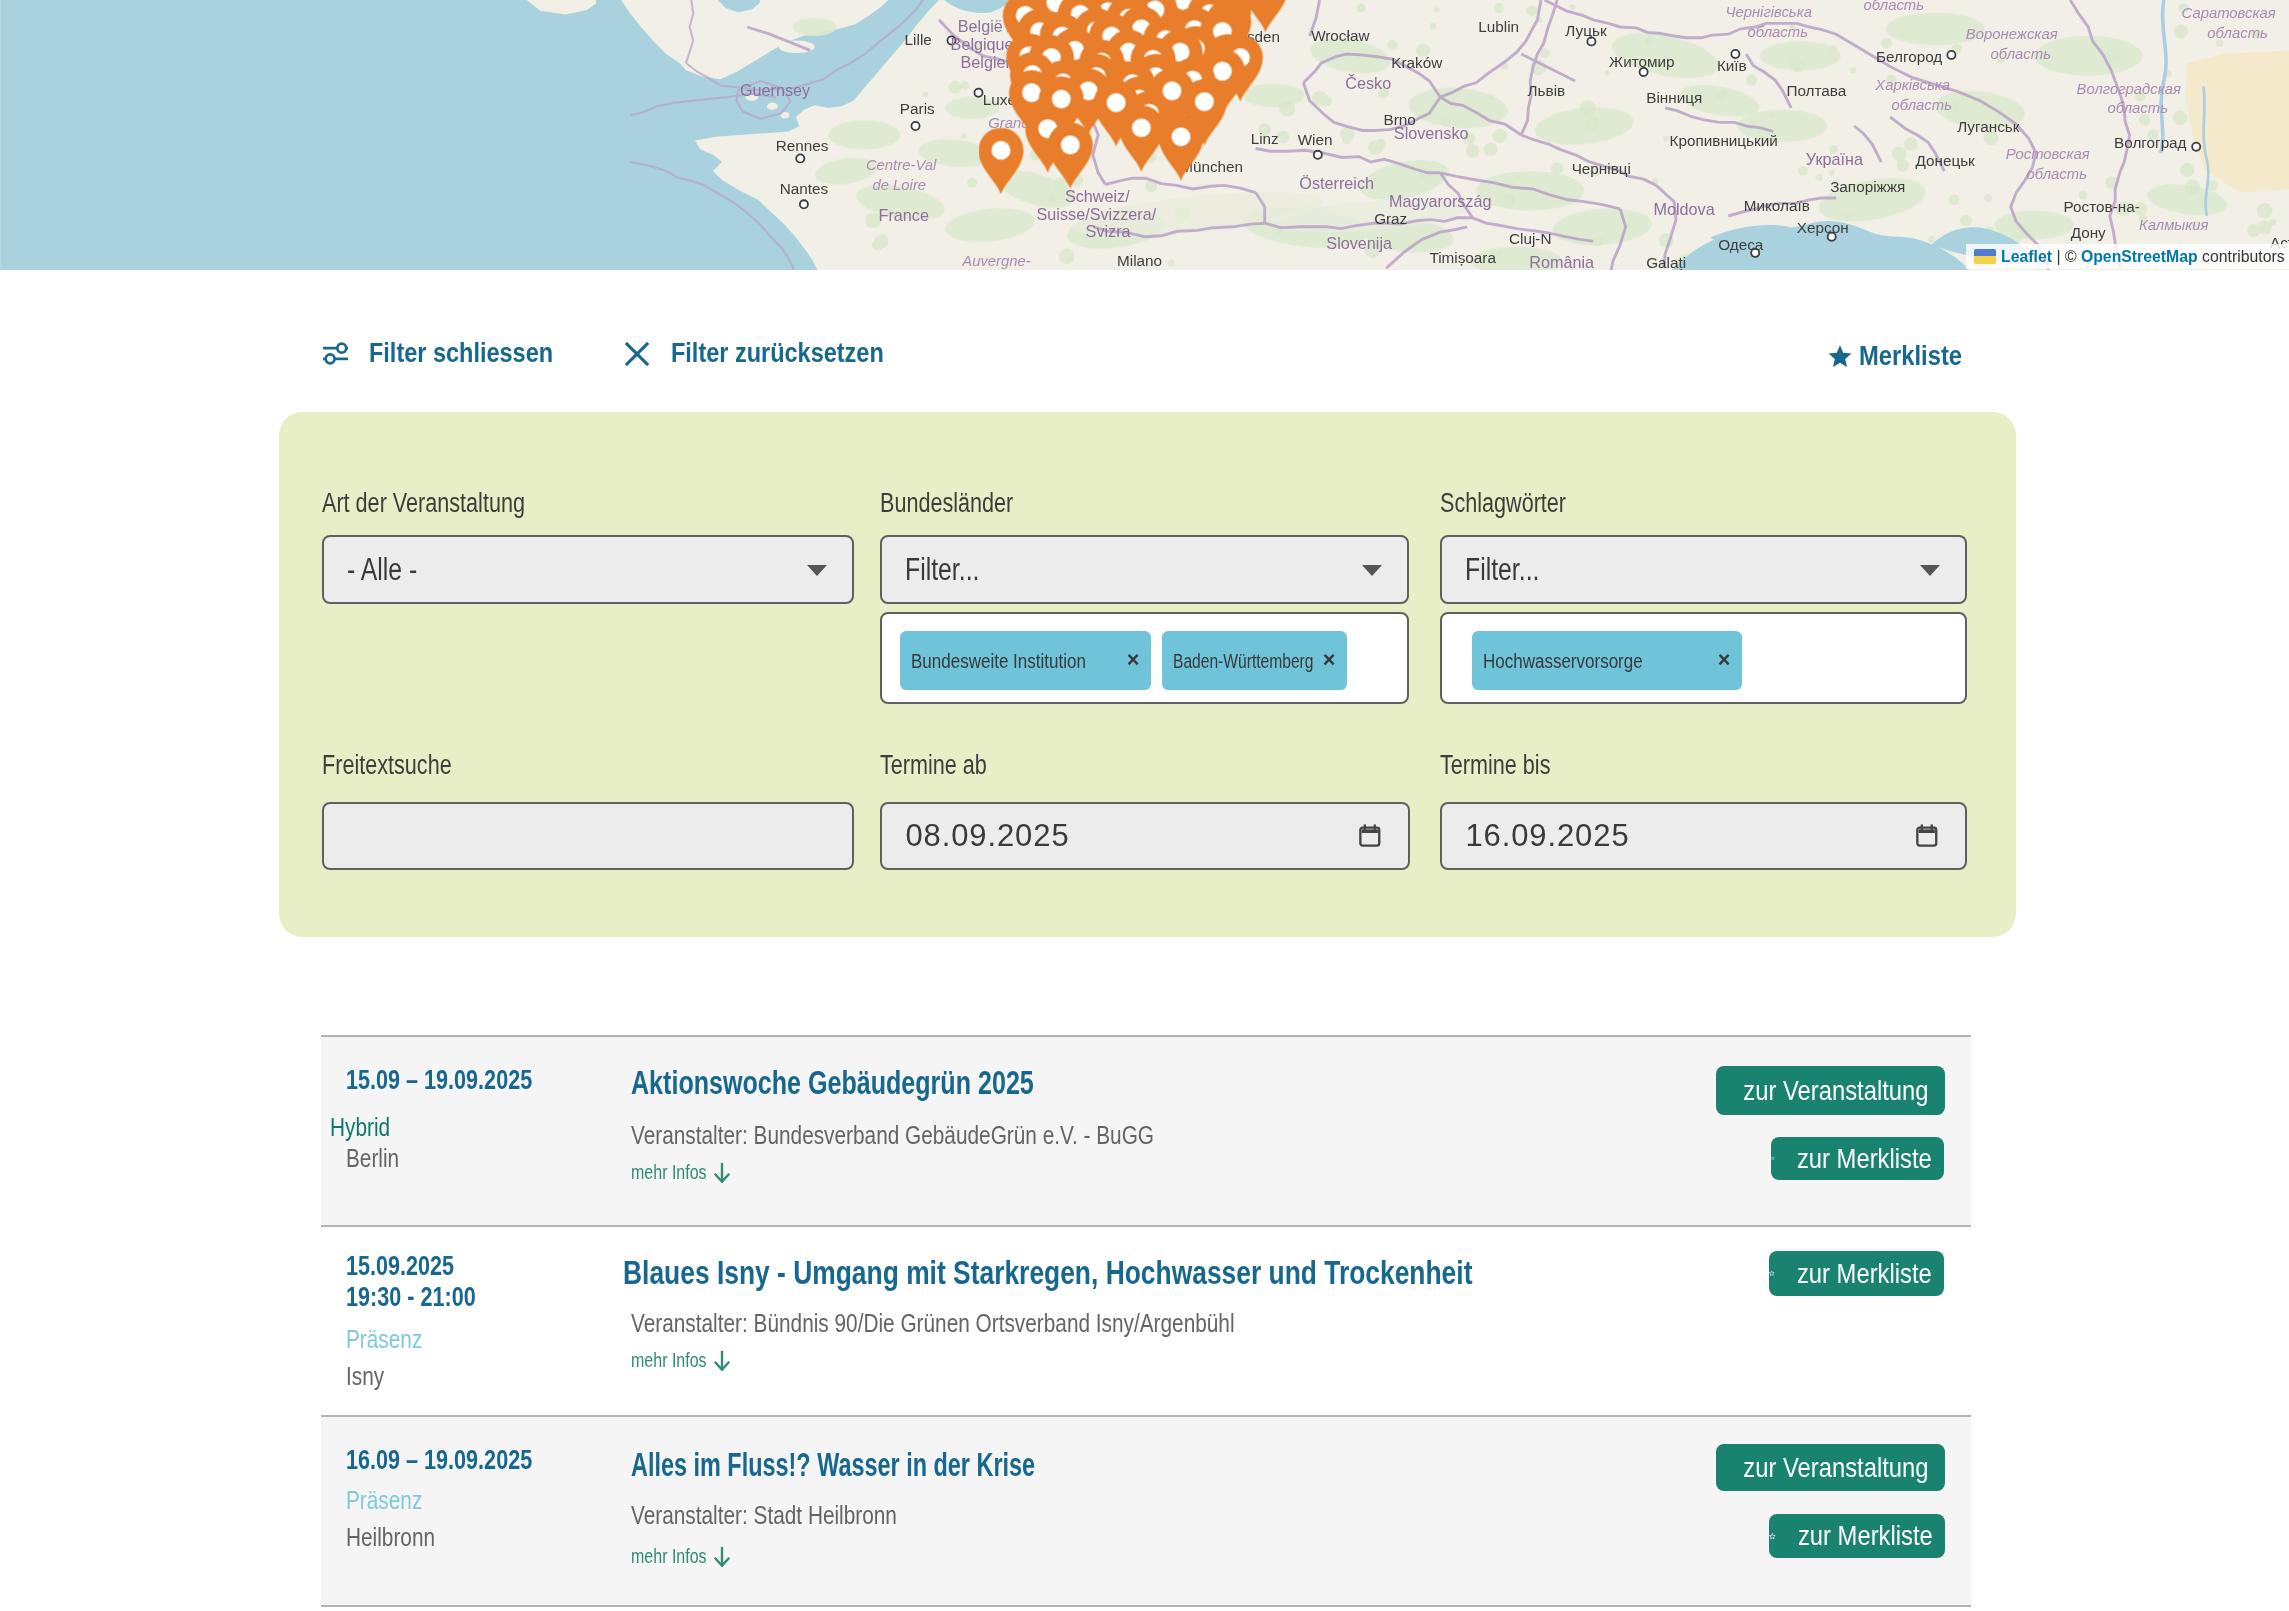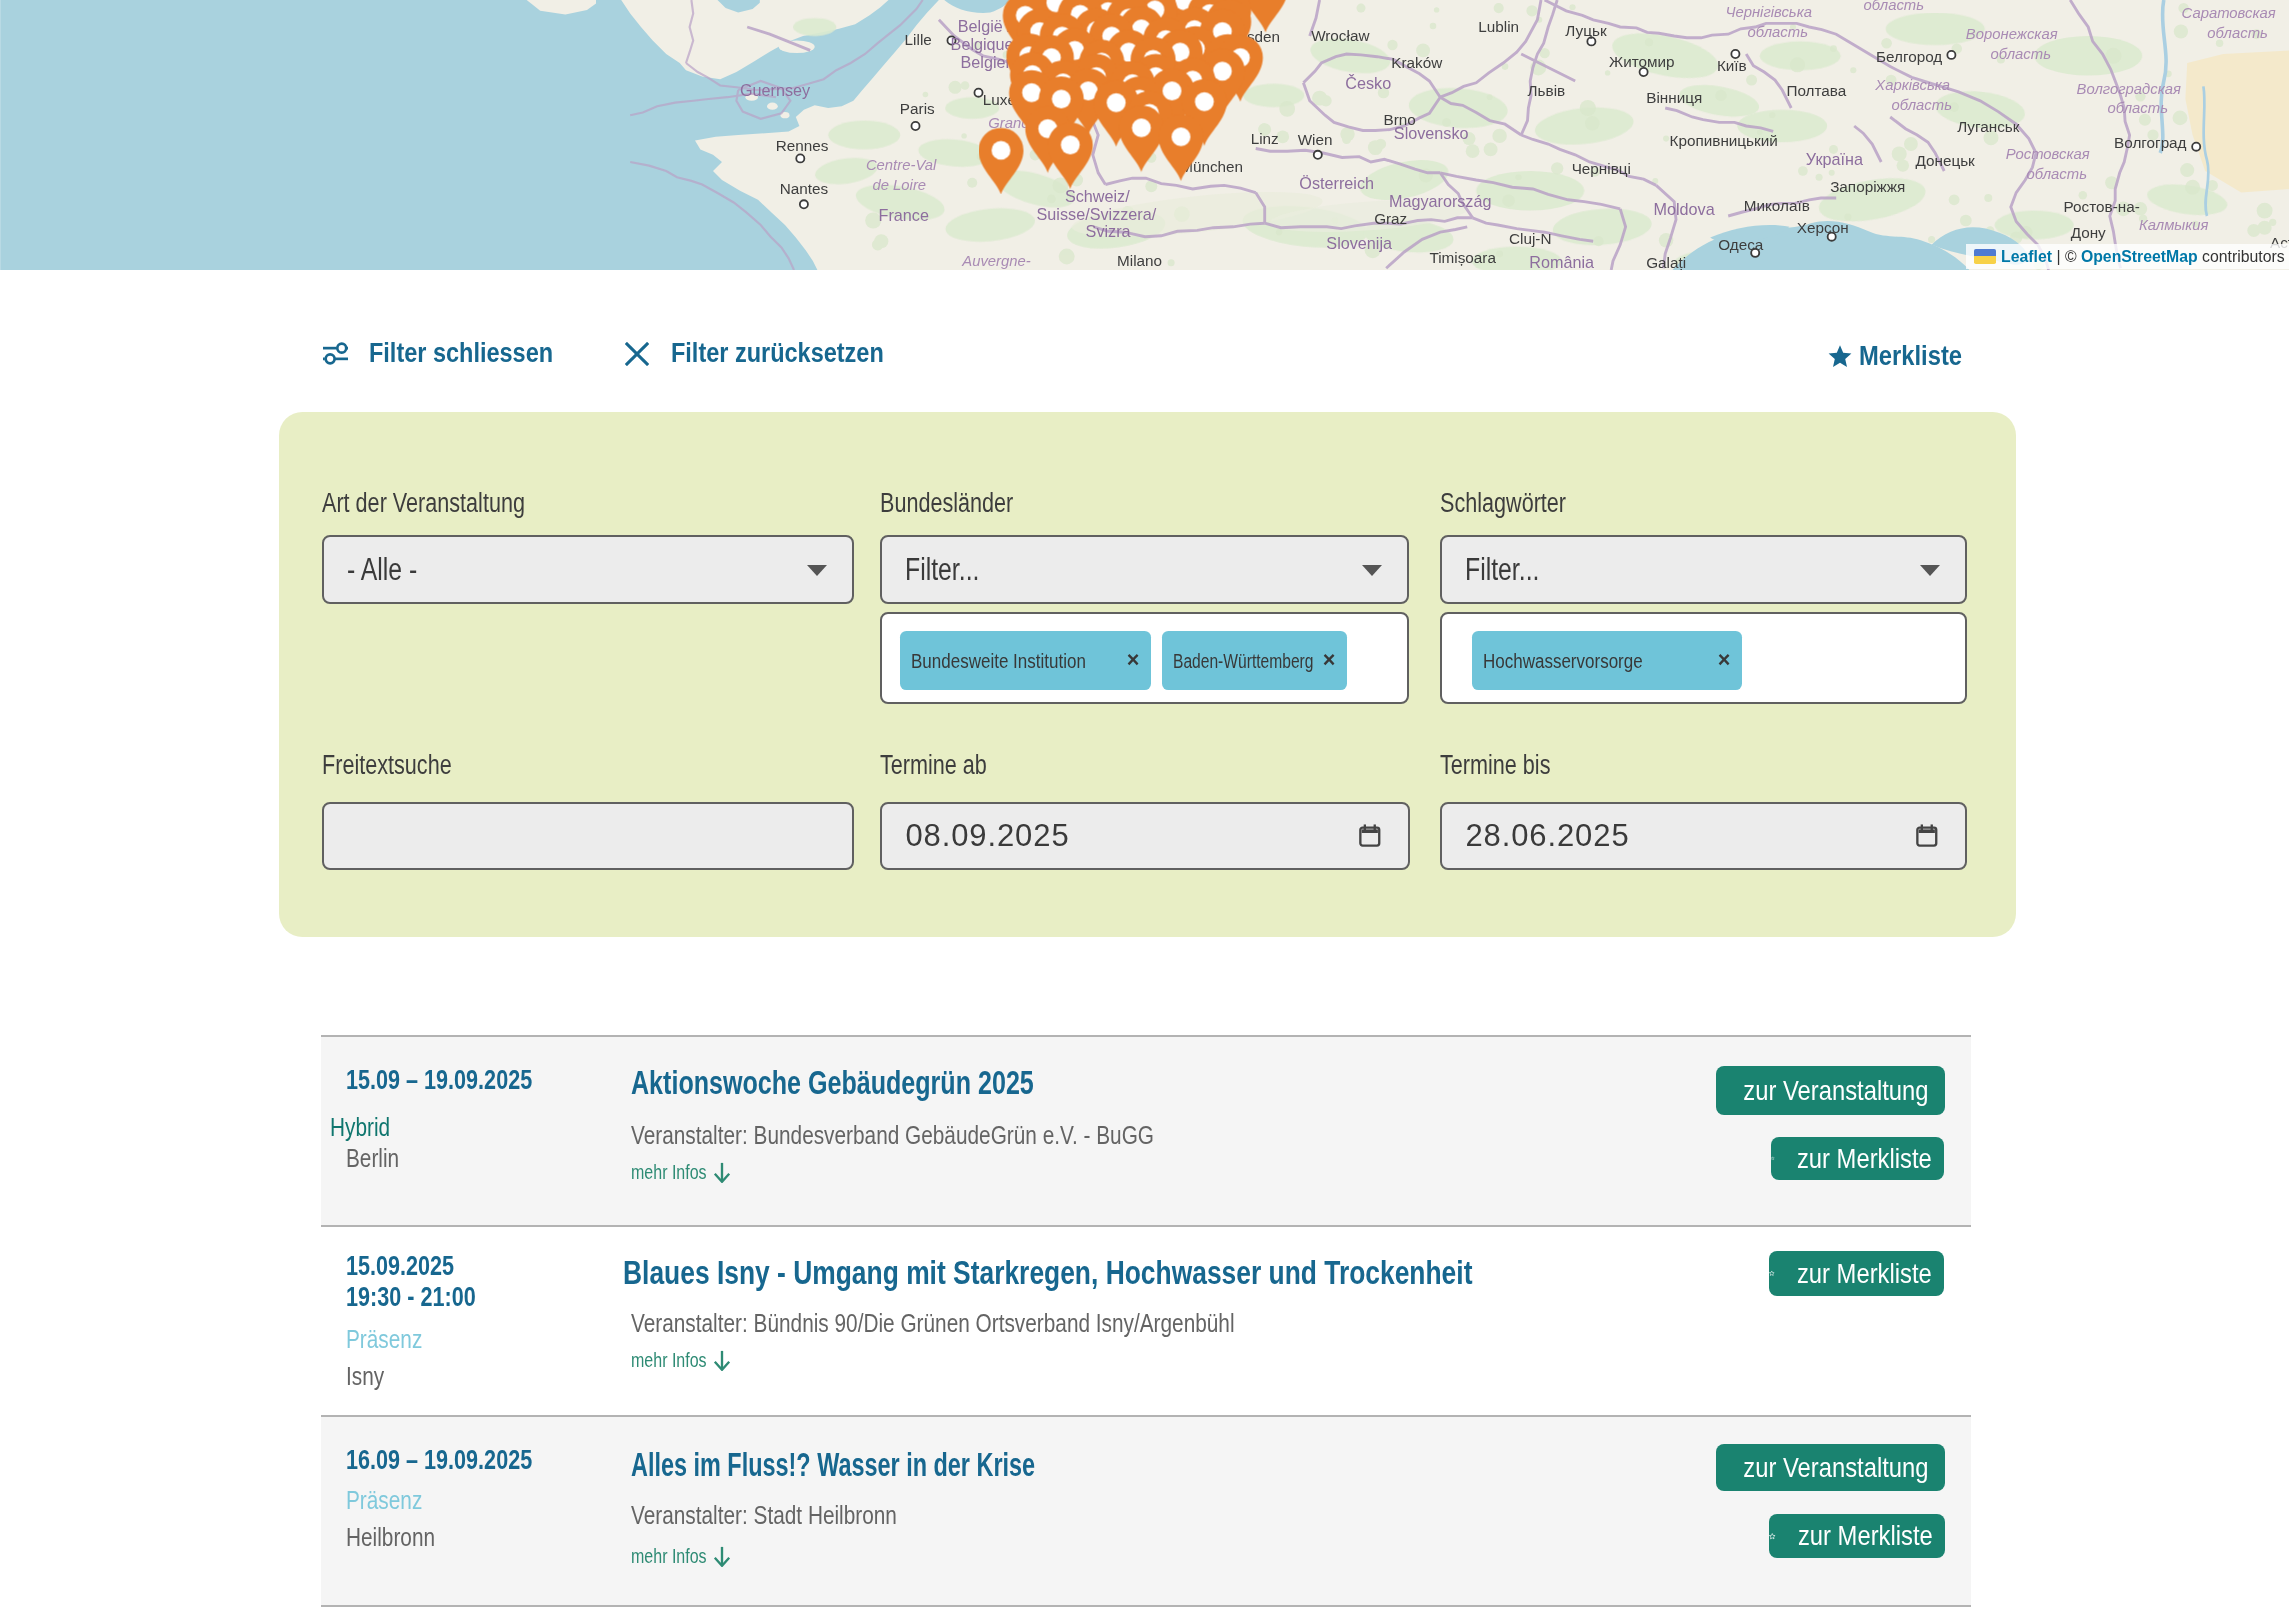--- a/index.html
+++ b/index.html
@@ -593,21 +593,21 @@
 <div class="pbox" style="left:601px;top:390px;width:530px;height:68px">
   <span class="selecttext" style="letter-spacing:0.9px">08.09.2025</span>
   <svg class="abs" style="right:27px;top:50%;margin-top:-11.7px" width="21.6" height="23.4" viewBox="0 0 24 26" fill="none" stroke="#444" stroke-width="2.6">
   <rect x="1.5" y="4" width="21" height="20" rx="2.5"></rect>
         <line x1="6.5" y1="0.5" x2="6.5" y2="7"></line>
         <line x1="17.5" y1="0.5" x2="17.5" y2="7"></line>
         <rect x="3" y="6" width="18" height="4" fill="#444" stroke="none"></rect>
       </svg>
 </div>
 <div class="pbox" style="left:1161px;top:390px;width:527px;height:68px">
-  <span class="selecttext" style="letter-spacing:0.9px">28.06.2025</span>
+  <span class="selecttext" style="letter-spacing:0.9px">16.09.2025</span>
   <svg class="abs" style="right:27px;top:50%;margin-top:-11.7px" width="21.6" height="23.4" viewBox="0 0 24 26" fill="none" stroke="#444" stroke-width="2.6">
   <rect x="1.5" y="4" width="21" height="20" rx="2.5"></rect>
         <line x1="6.5" y1="0.5" x2="6.5" y2="7"></line>
         <line x1="17.5" y1="0.5" x2="17.5" y2="7"></line>
         <rect x="3" y="6" width="18" height="4" fill="#444" stroke="none"></rect>
       </svg>
 </div>
 </div>
 
 <div class="cards">

